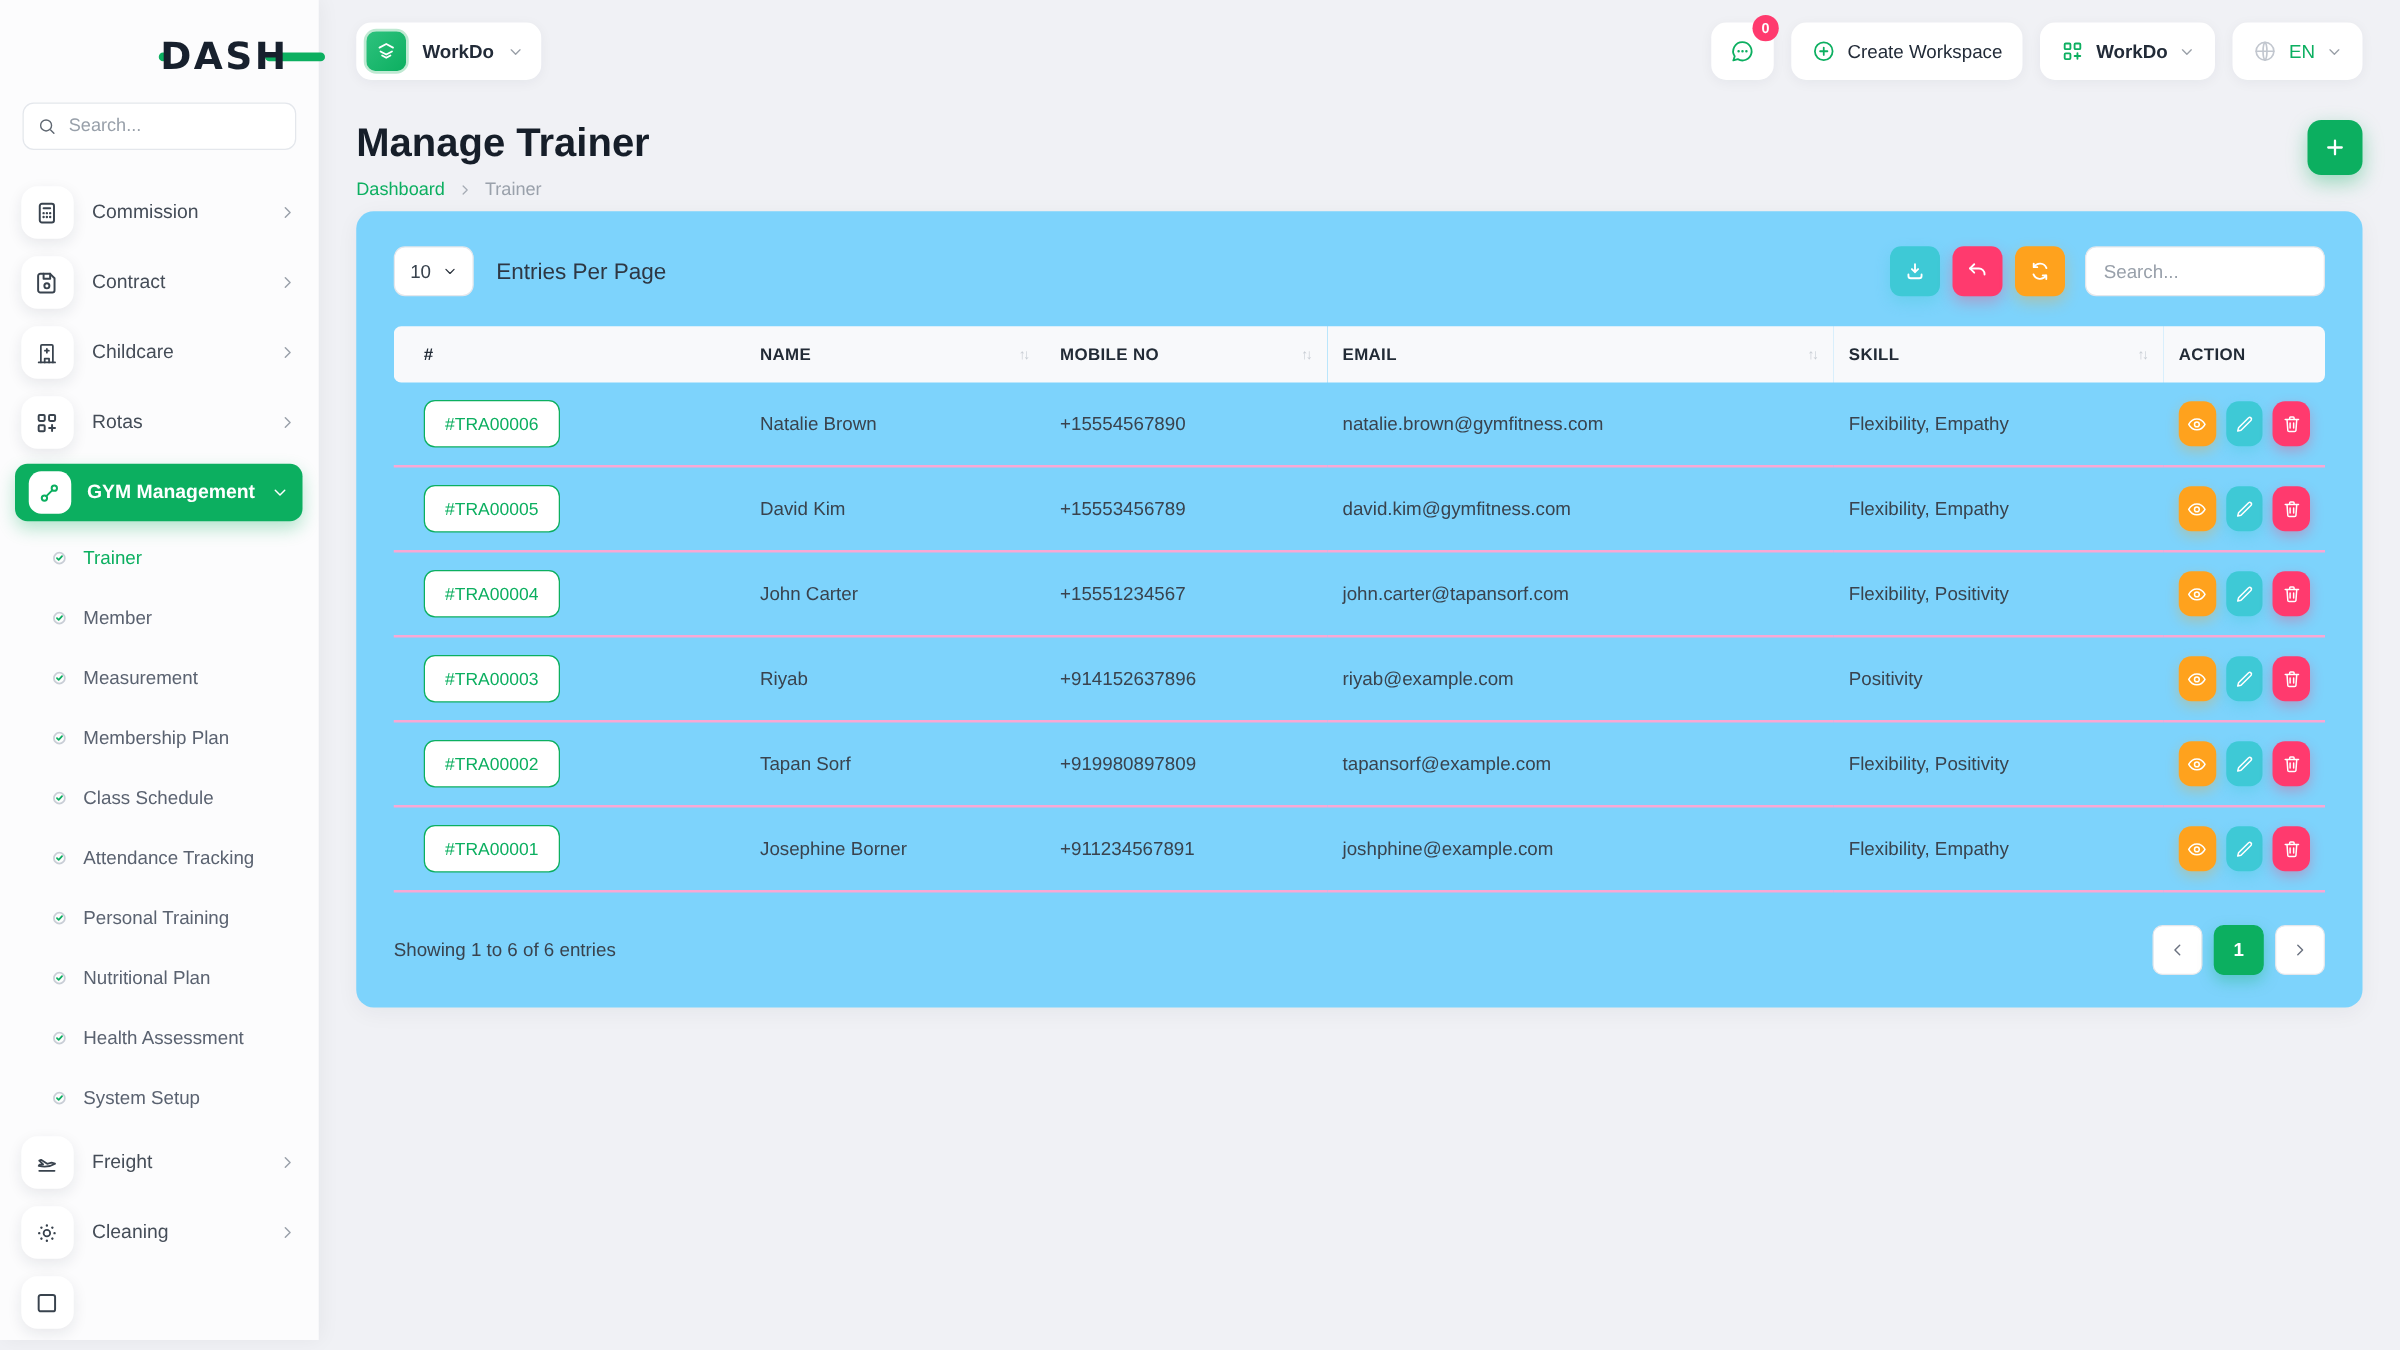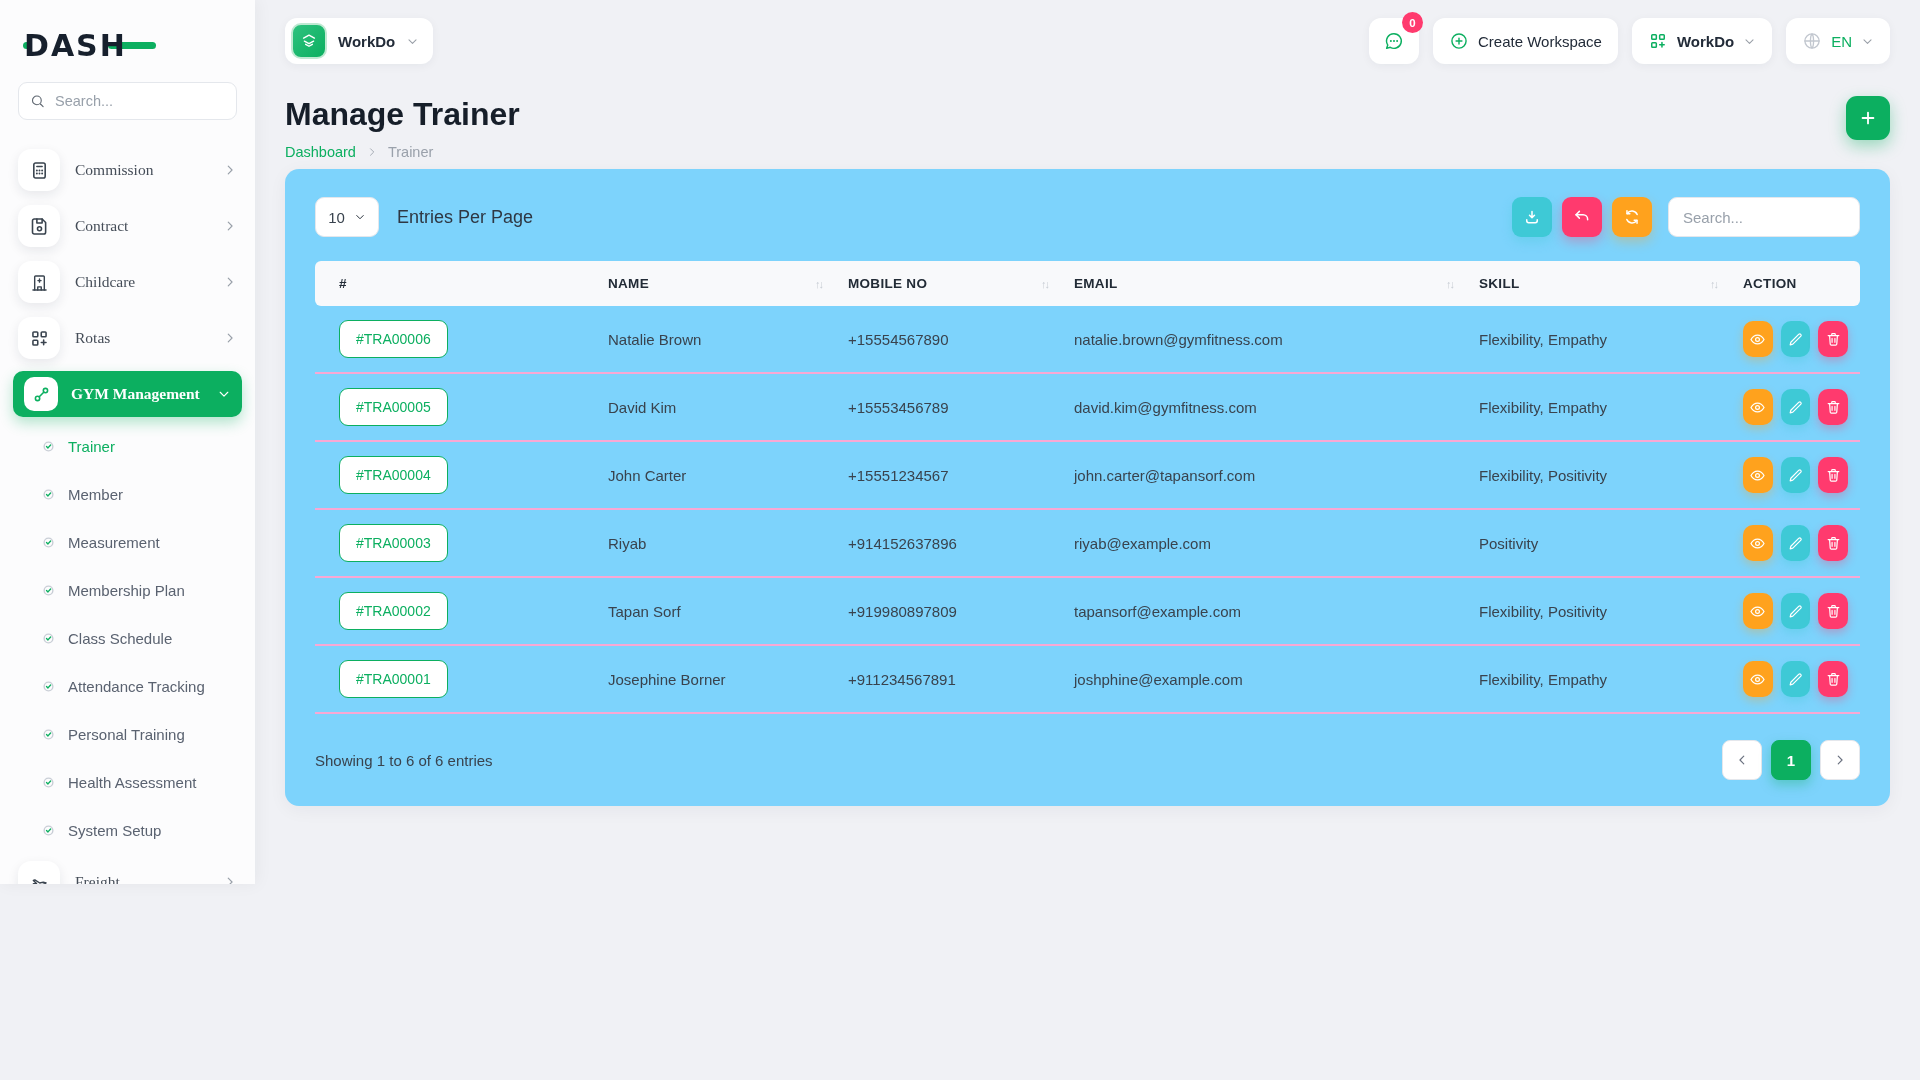--- a/index.html
+++ b/index.html
@@ -8,38 +8,38 @@
   *{box-sizing:border-box; margin:0; padding:0;}
   html,body{width:1920px;height:1080px;overflow:hidden;}
   body{
     background:#f0f1f5;
     font-family:"Liberation Sans","DejaVu Sans",sans-serif;
     color:#39434e;
   }
   .app{display:flex;width:1920px;height:1080px;}
 
   
-  .sidebar{width:255px;min-width:255px;height:884px;background:#fcfcfd;
-    box-shadow:2px 0 16px rgba(20,30,45,.05);display:flex;flex-direction:column;position:relative;z-index:2;}
+  .sidebar{width:255px;min-width:255px;height:1072px;background:#fcfcfd;
+    box-shadow:2px 0 16px rgba(20,30,45,.05);display:flex;flex-direction:column;position:relative;z-index:2;align-items:flex-end;}
   .logo{margin:26px 24px 10px;position:relative;height:38px;display:flex;align-items:center;cursor:pointer;}
   .logo-text{font-size:30px;font-weight:800;letter-spacing:2px;color:#17202d;position:relative;z-index:1;
     font-family:"DejaVu Sans","Liberation Sans",sans-serif;}
   .logo-bar{position:absolute;left:84px;top:16px;width:48px;height:7px;border-radius:4px;background:var(--primary);}
   .logo-dot{position:absolute;left:-1px;top:16px;width:7px;height:7px;border-radius:50%;background:var(--primary);}
   .sidebar-search{margin:8px 18px 14px;position:relative;}
   .sidebar-search .ic{position:absolute;left:12px;top:50%;transform:translateY(-50%);width:15px;height:15px;color:#5f6771;}
   .sidebar-search input{width:100%;height:38px;border:1px solid #e4e7ec;border-radius:9px;background:#fff;
     padding:0 12px 0 36px;font-size:14.5px;color:#39434e;outline:none;font-family:inherit;}
   input::placeholder{color:#98a0aa;}
   #sidebar-menu{flex:1;padding-top:8px;overflow:hidden;}
   .menu-item{display:flex;align-items:center;gap:15px;height:56px;padding:0 18px;cursor:pointer;}
   .icon-card{width:42px;height:42px;border-radius:13px;background:#fff;flex:none;
     box-shadow:0 4px 12px rgba(25,36,50,.09);display:flex;align-items:center;justify-content:center;color:#39434e;}
   .icon-card svg{width:21px;height:21px;}
-  .menu-label{flex:1;font-size:15.5px;font-weight:500;color:#454d58;white-space:nowrap;font-family:Liberation Serif, serif;}
+  .menu-label{flex:1;font-size:15.5px;font-weight:500;color:#454d58;white-space:nowrap;}
   .menu-chevron{color:#99a0a9;display:flex;}
   .menu-chevron svg{width:14px;height:14px;}
   .menu-item.active-group{background:var(--primary);margin:5px 13px;height:46px;border-radius:10px;
     padding:0 11px;gap:13px;box-shadow:0 6px 14px rgba(12,175,96,.3);}
   .active-group .icon-card{width:34px;height:34px;border-radius:10px;box-shadow:none;color:var(--primary);}
   .active-group .icon-card svg{width:19px;height:19px;}
   .active-group .menu-label{color:#fff;font-weight:700;}
   .active-group .menu-chevron{color:#fff;}
   .submenu-item{display:flex;align-items:center;gap:13px;height:48px;padding:0 18px 0 42px;
     font-size:15px;color:#5a6270;cursor:pointer;}
@@ -273,20 +273,29 @@
       <span class="submenu-label">Attendance Tracking</span>
         </div>
         <div class="submenu-item">
       <span class="bullet">
             <svg viewBox="0 0 14 14" fill="none" stroke-linecap="round" stroke-linejoin="round">
               <circle cx="7" cy="7" r="4.7" stroke="#c9ced6" stroke-width="1.5"></circle>
               <path d="M4.9 7l1.5 1.5L9.3 5.3" stroke="#0CAF60" stroke-width="1.5"></path>
             </svg>
           </span>
       <span class="submenu-label">Personal Training</span>
+        </div>
+        <div class="submenu-item">
+      <span class="bullet">
+            <svg viewBox="0 0 14 14" fill="none" stroke-linecap="round" stroke-linejoin="round">
+              <circle cx="7" cy="7" r="4.7" stroke="#c9ced6" stroke-width="1.5"></circle>
+              <path d="M4.9 7l1.5 1.5L9.3 5.3" stroke="#0CAF60" stroke-width="1.5"></path>
+            </svg>
+          </span>
+      <span class="submenu-label">Nutritional Plan</span>
         </div>
         <div class="submenu-item">
       <span class="bullet">
             <svg viewBox="0 0 14 14" fill="none" stroke-linecap="round" stroke-linejoin="round">
               <circle cx="7" cy="7" r="4.7" stroke="#c9ced6" stroke-width="1.5"></circle>
               <path d="M4.9 7l1.5 1.5L9.3 5.3" stroke="#0CAF60" stroke-width="1.5"></path>
             </svg>
           </span>
       <span class="submenu-label">Health Assessment</span>
         </div>

